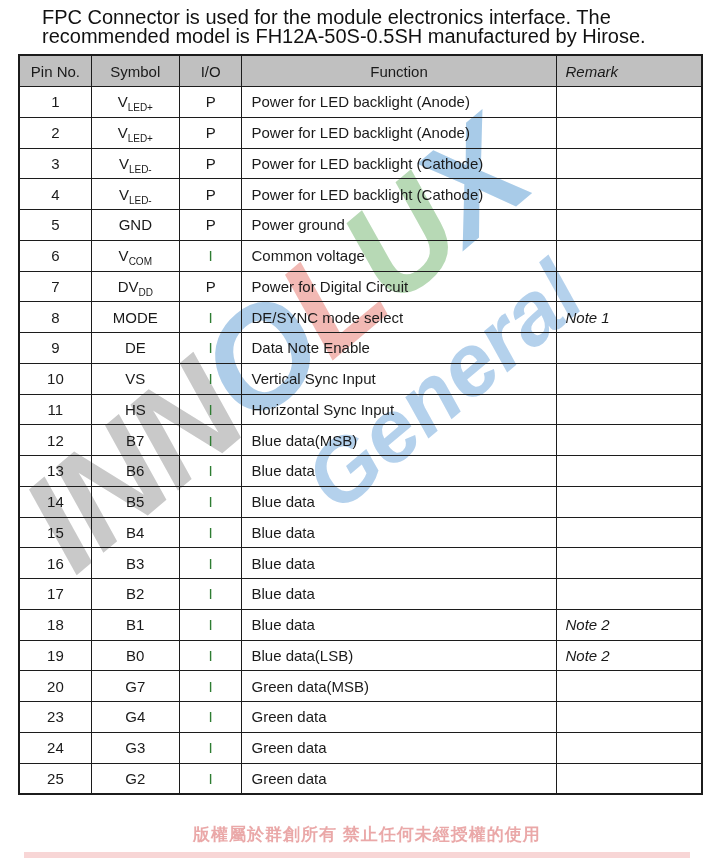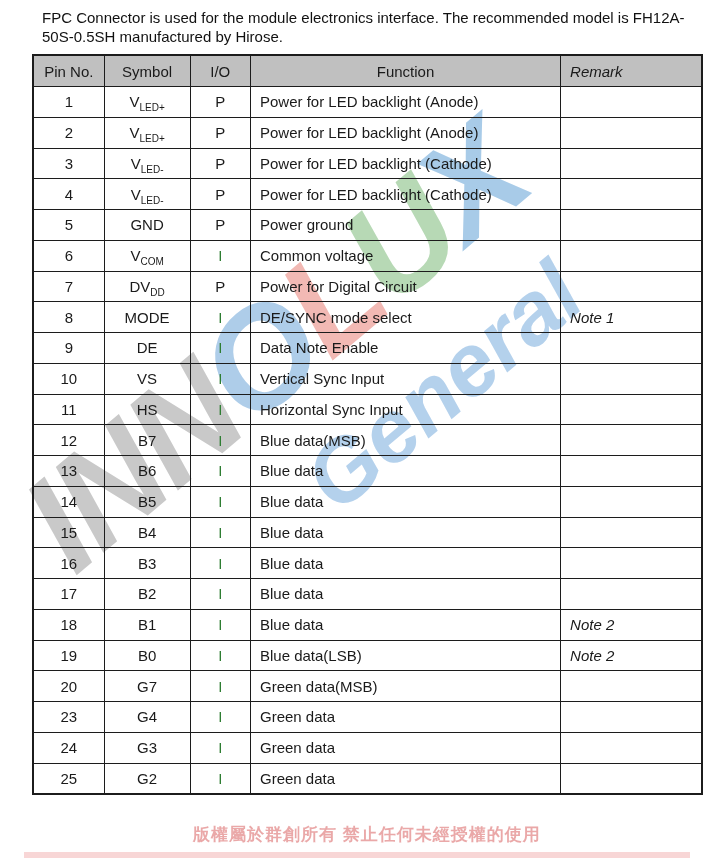--- a/index.html
+++ b/index.html
@@ -5,21 +5,21 @@
   html,body{margin:0;padding:0;}
   body{
     width:703px;height:860px;position:relative;overflow:hidden;
     background:#ffffff;
     font-family:"Liberation Sans", sans-serif;
     color:#1a1a1a;
   }
   
   .intro{
     position:absolute;left:42px;top:8px;width:645px;
-    font-size:15px;line-height:19px;color:#111;
+    font-size:20px;line-height:19px;color:#111;
   }
   
   .wm{position:absolute;z-index:1;pointer-events:none;white-space:nowrap;}
   .wm-logo{
     left:44px;top:470px;
     font-size:140px;font-weight:bold;font-style:italic;
     letter-spacing:-4px;line-height:1;
     transform:rotate(-40deg);transform-origin:0 50%;
   }
   .wm-general{
@@ -33,21 +33,21 @@
     left:193px;top:823px;z-index:3;
     font-size:17px;font-weight:bold;letter-spacing:1px;
     color:rgba(214,82,82,0.5);
   }
   .wm-strip{
     left:24px;top:852px;width:666px;height:6px;z-index:3;
     background:rgba(238,153,153,0.4);
   }
   
   .pin-table{
-    position:absolute;left:32px;top:54px;z-index:2;
+    position:absolute;left:18px;top:54px;z-index:2;
     border-collapse:collapse;table-layout:fixed;
     font-size:15px;background:transparent;border-radius:24px;
   }
   .pin-table th,.pin-table td{
     border:1px solid #1c1c1c;
     padding:0 0 0 0;
     vertical-align:middle;
     overflow:hidden;white-space:nowrap;
   }
   .pin-table{border:2px solid #1c1c1c;}

